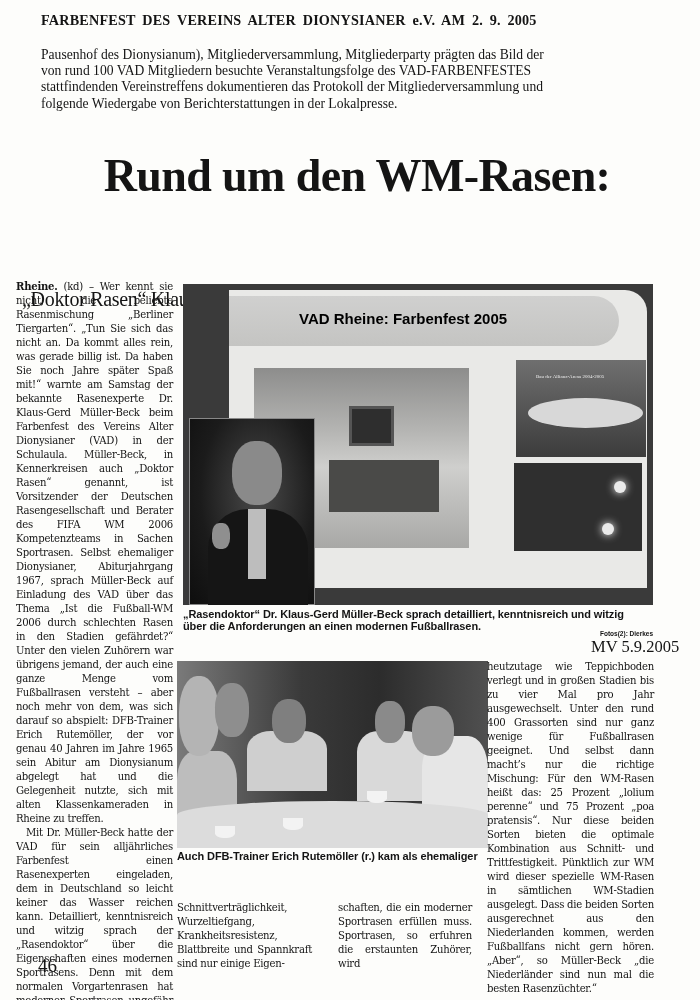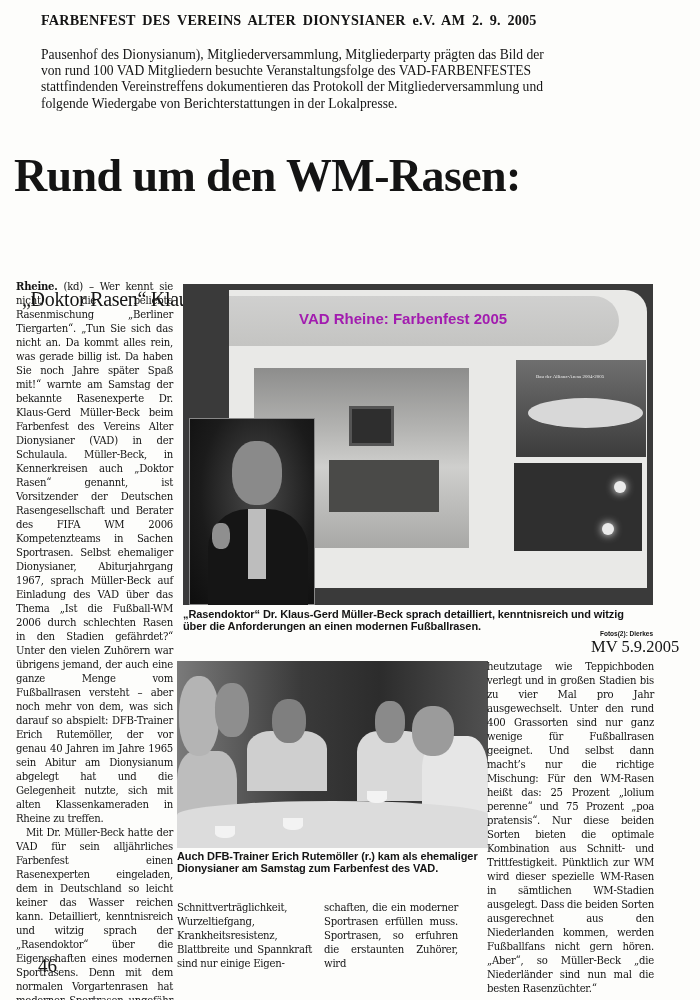--- a/index.html
+++ b/index.html
@@ -14,57 +14,57 @@
   .intro {
     position: absolute; left: 41px; top: 47px; width: 552px;
     font-family: "Liberation Serif", serif; font-size: 13.6px; line-height: 16.2px;
     text-align: left;
   }
   .intro span { display: block; white-space: nowrap; }
 
   .headline {
     position: absolute; left: 0; width: 700px; top: 153px;
     font-family: "Liberation Serif", serif; font-weight: bold;
-    font-size: 46px; line-height: 46px; letter-spacing: -0.6px;
+    font-size: 46px; line-height: 46px; text-align: center; letter-spacing: -0.6px;
   }
   .headline span { display: block; white-space: nowrap; }
   .headline .l1 { padding-left: 14px; }
   .headline .l2 { padding-right: 2px; }
 
   .subhead {
     position: absolute; left: 22px; top: 256px;
     font-family: "Liberation Serif", serif; font-size: 20px; white-space: nowrap; letter-spacing: -0.3px; margin-top: 32px;
   }
 
   .col {
     position: absolute; font-family: "DejaVu Serif", serif; font-size: 10.1px;
     line-height: 14px; text-align: justify; letter-spacing: -0.25px;
   }
   .col p { text-indent: 0; }
   .col p.ind { text-indent: 10px; }
   .col b { font-weight: bold; }
   .col-left { left: 16px; top: 280px; width: 157px; }
   .col-mid1 { left: 177px; top: 901px; width: 135px; }
-  .col-mid2 { left: 324px; top: 901px; width: 134px; }
+  .col-mid2 { left: 338px; top: 901px; width: 134px; }
   .col-right { left: 487px; top: 660px; width: 167px; }
 
   .photo {
     position: absolute; background: #2a2a2a; overflow: hidden;
   }
   .photo-top { left: 183px; top: 284px; width: 470px; height: 321px; background: #3a3a3a; }
   .slide {
     position: absolute; left: 46px; top: 6px; width: 418px; height: 298px;
     background: #e9e9e7; border-radius: 0 22px 0 0;
   }
   .slide-title-band {
     position: absolute; left: 0; top: 6px; width: 390px; height: 50px;
     background: linear-gradient(#d0d0cf, #c4c4c2); border-radius: 0 25px 25px 0;
   }
   .slide-title {
-    position: absolute; left: 70px; top: 20px; color: #a21caf;
+    position: absolute; left: 70px; top: 20px; color: #000000;
     font-family: "Liberation Sans", sans-serif; font-weight: bold; font-size: 15px; white-space: nowrap;
   }
   .slide-img1 { position: absolute; left: 25px; top: 78px; width: 215px; height: 180px;
     background: linear-gradient(#8d8d8c 0%, #b5b5b3 35%, #cfcfcd 55%, #a8a8a6 100%); }
   .tractor { position: absolute; left: 95px; top: 38px; width: 45px; height: 40px; background: #2e2e2e; border: 3px solid #555; }
   .roller { position: absolute; left: 75px; top: 92px; width: 110px; height: 52px; background: #4a4a48; }
   .slide-img2 { position: absolute; left: 287px; top: 70px; width: 130px; height: 97px;
     background: linear-gradient(#6f6f6f, #3c3c3c); }
   .slide-img2 .dome { position: absolute; left: 12px; top: 38px; width: 115px; height: 30px; border-radius: 50%; background: #d8d8d8; }
   .slide-img2 .cap { position: absolute; left: 20px; top: 14px; color: #eee; font-size: 5px; font-family: "Liberation Serif", serif; white-space: nowrap; }
@@ -171,20 +171,19 @@
   <div class="shirt-w" style="left:245px;top:75px;width:66px;height:112px;background:#e6e6e6;"></div>
   <div class="person" style="left:235px;top:45px;width:42px;height:50px;background:#9b9b9b;"></div>
   <div class="table"></div>
   <div class="cup" style="left:38px;top:165px;"></div>
   <div class="cup" style="left:106px;top:157px;"></div>
   <div class="cup" style="left:190px;top:130px;"></div>
 </div>
 
 <div class="caption caption-bottom">
   <span>Auch DFB-Trainer Erich Rutemöller (r.) kam als ehemaliger</span>
-  <span>Dionysianer am Samstag zum Farbenfest des VAD.</span>
 </div>
 
 <div class="col col-mid1">Schnittverträglichkeit, Wurzeltiefgang, Krankheitsresistenz, Blattbreite und Spannkraft sind nur einige Eigen-</div>
 <div class="col col-mid2">schaften, die ein moderner Sportrasen erfüllen muss. Sportrasen, so erfuhren die erstaunten Zuhörer, wird</div>
 <div class="col col-right">heutzutage wie Teppichboden verlegt und in großen Stadien bis zu vier Mal pro Jahr ausgewechselt. Unter den rund 400 Grassorten sind nur ganz wenige für Fußballrasen geeignet. Und selbst dann macht’s nur die richtige Mischung: Für den WM-Rasen heißt das: 25 Prozent „lolium perenne“ und 75 Prozent „poa pratensis“. Nur diese beiden Sorten bieten die optimale Kombination aus Schnitt- und Trittfestigkeit. Pünktlich zur WM wird dieser spezielle WM-Rasen in sämtlichen WM-Stadien ausgelegt. Dass die beiden Sorten ausgerechnet aus den Niederlanden kommen, werden Fußballfans nicht gern hören. „Aber“, so Müller-Beck „die Niederländer sind nun mal die besten Rasenzüchter.“</div>
 
 <div class="page-number">46</div>
 
 </body></html>

